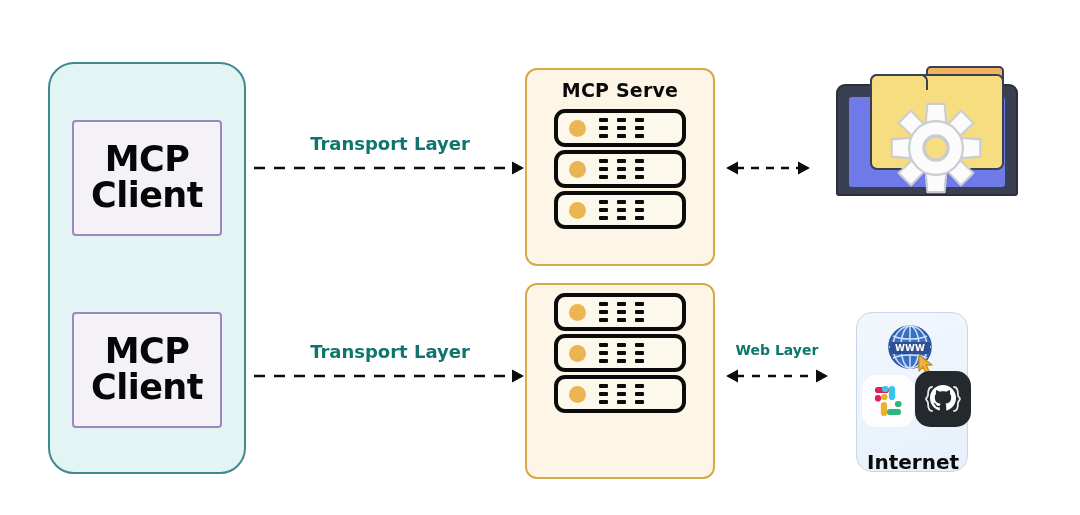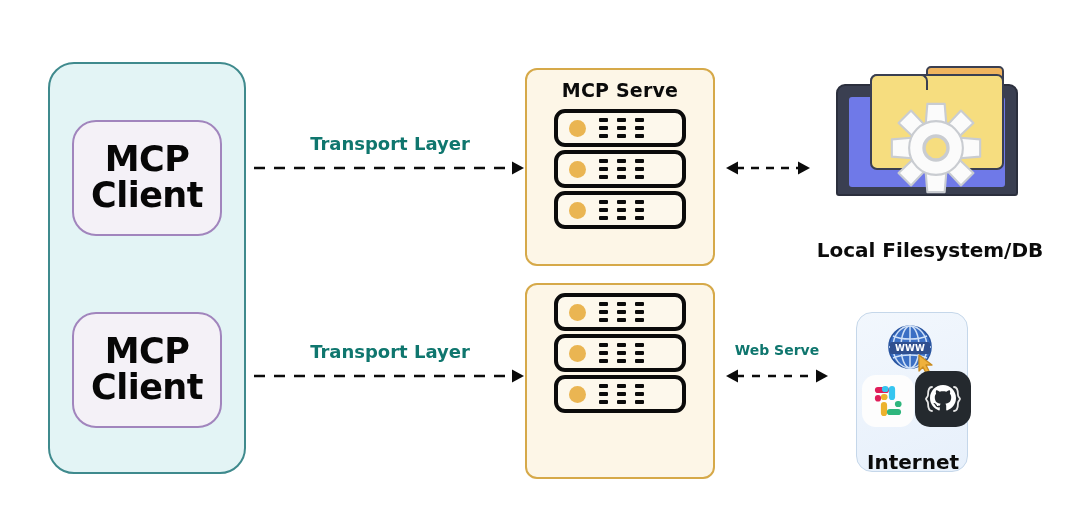--- a/index.html
+++ b/index.html
@@ -16,21 +16,21 @@
     left:52px;top:24px;width:190px;text-align:center;
     font-size:25px;font-weight:700;color:#0b0b0b;letter-spacing:.2px;
   }
   #host-box{
     left:48px;top:62px;width:198px;height:412px;
     background:#e3f4f5;border:2.5px solid #3f8a8d;border-radius:26px;
     box-sizing:border-box;
   }
   .client-box{
     width:150px;height:116px;left:72px;
-    background:#f4f1f7;border:2.5px solid #a185bd;border-radius:24px;
+    background:#f4f1f7;border:2.5px solid #a185bd;border-radius:4px;
     box-sizing:border-box;display:flex;flex-direction:column;
     align-items:center;justify-content:center;line-height:1.02;
   }
   #client-1{top:120px;}
   #client-2{top:312px;}
   .client-line{font-size:35px;font-weight:700;color:#070707;letter-spacing:-.5px;}
 
   
   .server-panel{
     width:190px;left:525px;
@@ -243,21 +243,21 @@
       </div>
     </div>
   </div>
 
   <svg class="abs" style="left:722px;top:158px;" width="92" height="20">
     <line x1="14" y1="10" x2="78" y2="10" stroke="#0b0b0b" stroke-width="2.4" stroke-dasharray="8 7"></line>
     <path d="M16,3.5 L4,10 L16,16.5 Z" fill="#0b0b0b"></path>
     <path d="M76,3.5 L88,10 L76,16.5 Z" fill="#0b0b0b"></path>
   </svg>
 
-  <div class="abs arrow-label small" style="left:722px;top:342px;width:110px;">Web Serve</div>
+  <div class="abs arrow-label small" style="left:722px;top:342px;width:110px;">Web Layer</div>
   <svg class="abs" style="left:722px;top:366px;" width="110" height="20">
     <line x1="14" y1="10" x2="96" y2="10" stroke="#0b0b0b" stroke-width="2.4" stroke-dasharray="8 8"></line>
     <path d="M16,3.5 L4,10 L16,16.5 Z" fill="#0b0b0b"></path>
     <path d="M94,3.5 L106,10 L94,16.5 Z" fill="#0b0b0b"></path>
   </svg>
 
   <div class="abs" id="laptop-wrap">
     <div id="laptop-lid">
       <div id="laptop-screen"></div>
     </div>
@@ -274,21 +274,20 @@
           <path d="M-39,-26 L-26,-39 L-10,-22 L-22,-10 Z"></path>
           <path d="M39,26 L26,39 L10,22 L22,10 Z"></path>
           <path d="M26,-39 L39,-26 L22,-10 L10,-22 Z"></path>
           <path d="M-26,39 L-39,26 L-22,10 L-10,22 Z"></path>
         </g>
         <circle r="28" fill="#fbfbfb" stroke="#c9ccd1" stroke-width="2.2"></circle>
         <circle r="12.5" fill="#f6dd7f" stroke="#c9ccd1" stroke-width="3.5"></circle>
       </g>
     </svg>
   </div>
-  <div class="abs" id="laptop-label">Local Filesystem/DB</div>
 
   <div class="abs" id="internet-card">
 
     <svg id="globe-wrap" width="62" height="62" viewBox="0 0 62 62">
       <circle cx="29" cy="28" r="21" fill="#3b6fc4" stroke="#2a55a0" stroke-width="1.6"></circle>
       <g fill="none" stroke="#cfe0f7" stroke-width="1.5">
         <ellipse cx="29" cy="28" rx="9" ry="21"></ellipse>
         <ellipse cx="29" cy="28" rx="17" ry="21"></ellipse>
         <line x1="8" y1="28" x2="50" y2="28"></line>
         <path d="M12,17 C20,21 38,21 46,17"></path>

